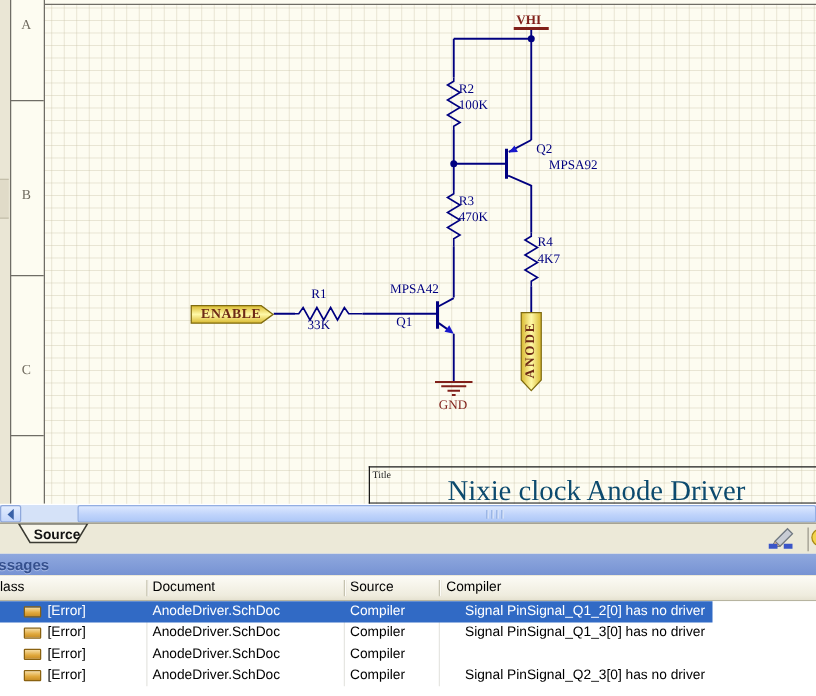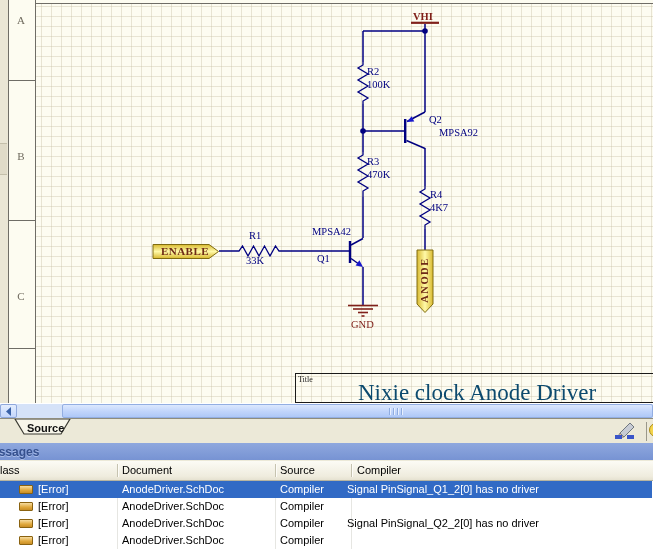--- a/index.html
+++ b/index.html
@@ -48,24 +48,24 @@
   #msg-caption{left:0;top:443px;width:653px;height:17px;
     background:linear-gradient(to bottom,#8FA8DE,#7793D3);}
   #msg-caption-text{left:-18px;top:2px;font-weight:bold;font-size:12px;color:#35508E;text-shadow:0 1px 0 #A9BCE8;}
   #msg-strip{left:0;top:460px;width:653px;height:1px;background:#ECE9D8;}
   #msg-header{left:0;top:461px;width:653px;height:20px;box-sizing:border-box;
     background:linear-gradient(to bottom,#FCFBF5,#EFECDE 80%,#E6E2D1);border-bottom:1px solid #B7B4A0;}
   .hcell{position:absolute;top:3px;color:#000;font-size:11px;white-space:nowrap;}
   .hsep{position:absolute;top:3px;width:1px;height:13px;background:#C6C3B0;border-right:1px solid #FDFCF8;}
   #msg-rows{left:0;top:481px;width:653px;height:76px;background:#fff;}
   .colsep{position:absolute;top:0;width:1px;height:68px;background:#E6E6E2;}
-  .msg-row{position:absolute;left:0;width:652px;height:17px;color:#000;}
+  .msg-row{position:absolute;left:0;width:570px;height:17px;color:#000;}
   .msg-row.sel{background:#316AC5;color:#fff;}
   .cell{position:absolute;top:2px;font-size:11px;white-space:nowrap;}
-  .c-class{left:38px;} .c-doc{left:122px;} .c-src{left:280px;} .c-msg{left:347px;}
+  .c-class{left:38px;} .c-doc{left:122px;} .c-src{left:280px;} .c-msg{left:372px;}
   .cell-icon{position:absolute;left:19px;top:4px;width:14px;height:9px;box-sizing:border-box;
     background:linear-gradient(to bottom,#F6DCA0,#E0A83C 60%,#C98E26);border:1px solid #8A6210;border-radius:1px;}
 </style>
 </head>
 <body>
 
 <div id="canvas" class="abs">
   <div id="grid" class="abs"></div>
   <div id="left-strip" class="abs"></div>
   <div id="left-notch" class="abs"></div>
@@ -233,27 +233,28 @@
     <span class="cell c-class">[Error]</span>
     <span class="cell c-doc">AnodeDriver.SchDoc</span>
     <span class="cell c-src">Compiler</span>
     <span class="cell c-msg">Signal PinSignal_Q1_2[0] has no driver</span>
   </div>
   <div class="msg-row" style="top:17px">
     <span class="cell-icon"></span>
     <span class="cell c-class">[Error]</span>
     <span class="cell c-doc">AnodeDriver.SchDoc</span>
     <span class="cell c-src">Compiler</span>
+    <span class="cell c-msg">Signal PinSignal_Q1_3[0] has no driver</span>
   </div>
   <div class="msg-row" style="top:34px">
     <span class="cell-icon"></span>
     <span class="cell c-class">[Error]</span>
     <span class="cell c-doc">AnodeDriver.SchDoc</span>
     <span class="cell c-src">Compiler</span>
-    <span class="cell c-msg">Signal PinSignal_Q2_2[0] has no driver</span>
   </div>
   <div class="msg-row" style="top:51px">
     <span class="cell-icon"></span>
     <span class="cell c-class">[Error]</span>
     <span class="cell c-doc">AnodeDriver.SchDoc</span>
     <span class="cell c-src">Compiler</span>
+    <span class="cell c-msg">Signal PinSignal_Q2_3[0] has no driver</span>
   </div>
 </div>
 
 </body></html>

